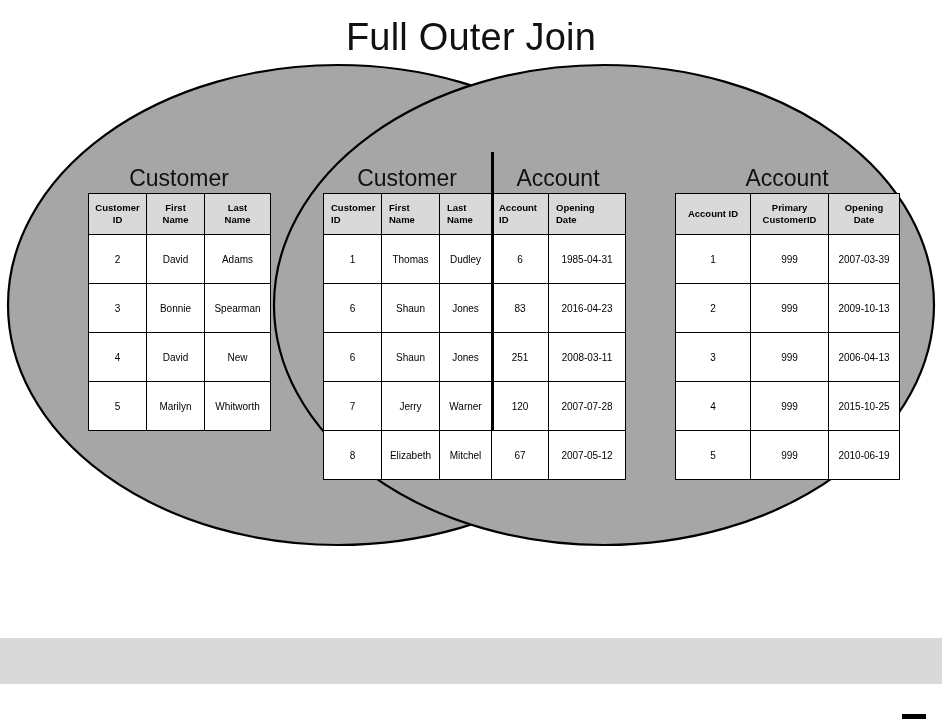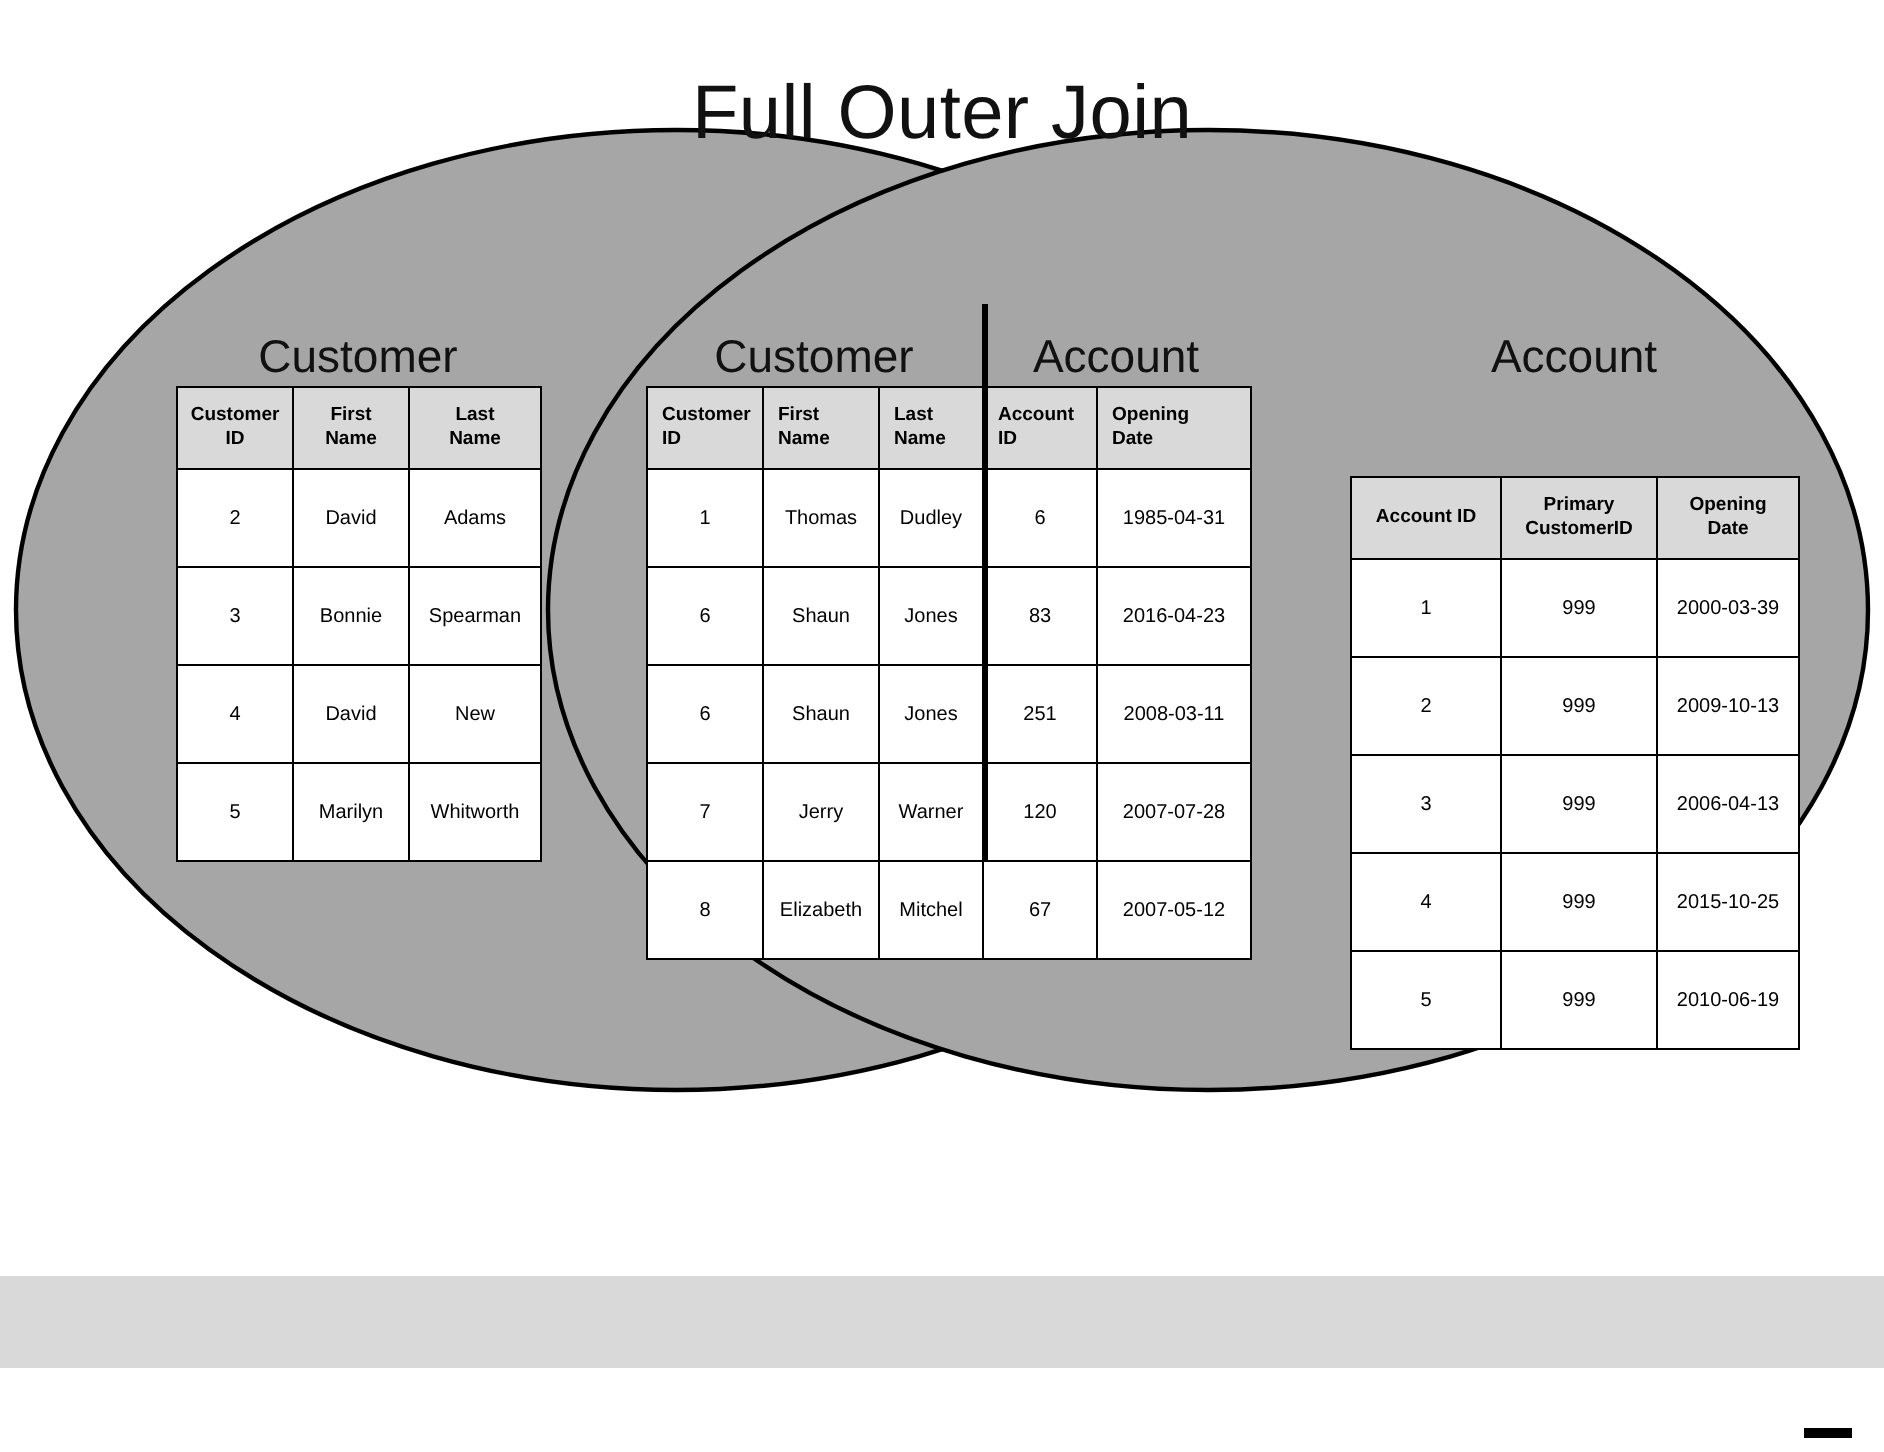--- a/index.html
+++ b/index.html
@@ -24,21 +24,20 @@
     position: absolute;
     left: 0;
     top: 14px;
     width: 942px;
     text-align: center;
     font-size: 38px;
     font-weight: 400;
     letter-spacing: 0.2px;
     color: #111111;
     line-height: 46px;
-    margin-top: 20px;
   }
 
   
   #venn {
     position: absolute;
     left: 0;
     top: 0;
     width: 942px;
     height: 726px;
   }
@@ -237,38 +236,38 @@
           <td>2007-05-12</td>
         </tr>
       </tbody>
     </table>
   </div>
 
   <div id="centre-split" style="left:491px; top:152px; height:278px;"></div>
 
   <div class="tbl-block" style="left:675px; top:163px; width:224px;">
     <div class="tbl-caption">Account</div>
-    <table class="db" style="width:224px;margin-top:45px;">
+    <table class="db" style="width:224px;">
       <colgroup>
           <col style="width:75px">
           <col style="width:78px">
           <col style="width:71px">
         </colgroup>
       <thead>
         <tr>
           <th class="th-center">Account ID</th>
           <th class="th-center">Primary<br>CustomerID</th>
           <th class="th-center">Opening<br>Date</th>
         </tr>
       </thead>
       <tbody>
         <tr>
           <td>1</td>
           <td>999</td>
-          <td>2000-03-39</td>
+          <td>2007-03-39</td>
         </tr>
         <tr>
           <td>2</td>
           <td>999</td>
           <td>2009-10-13</td>
         </tr>
         <tr>
           <td>3</td>
           <td>999</td>
           <td>2006-04-13</td>

